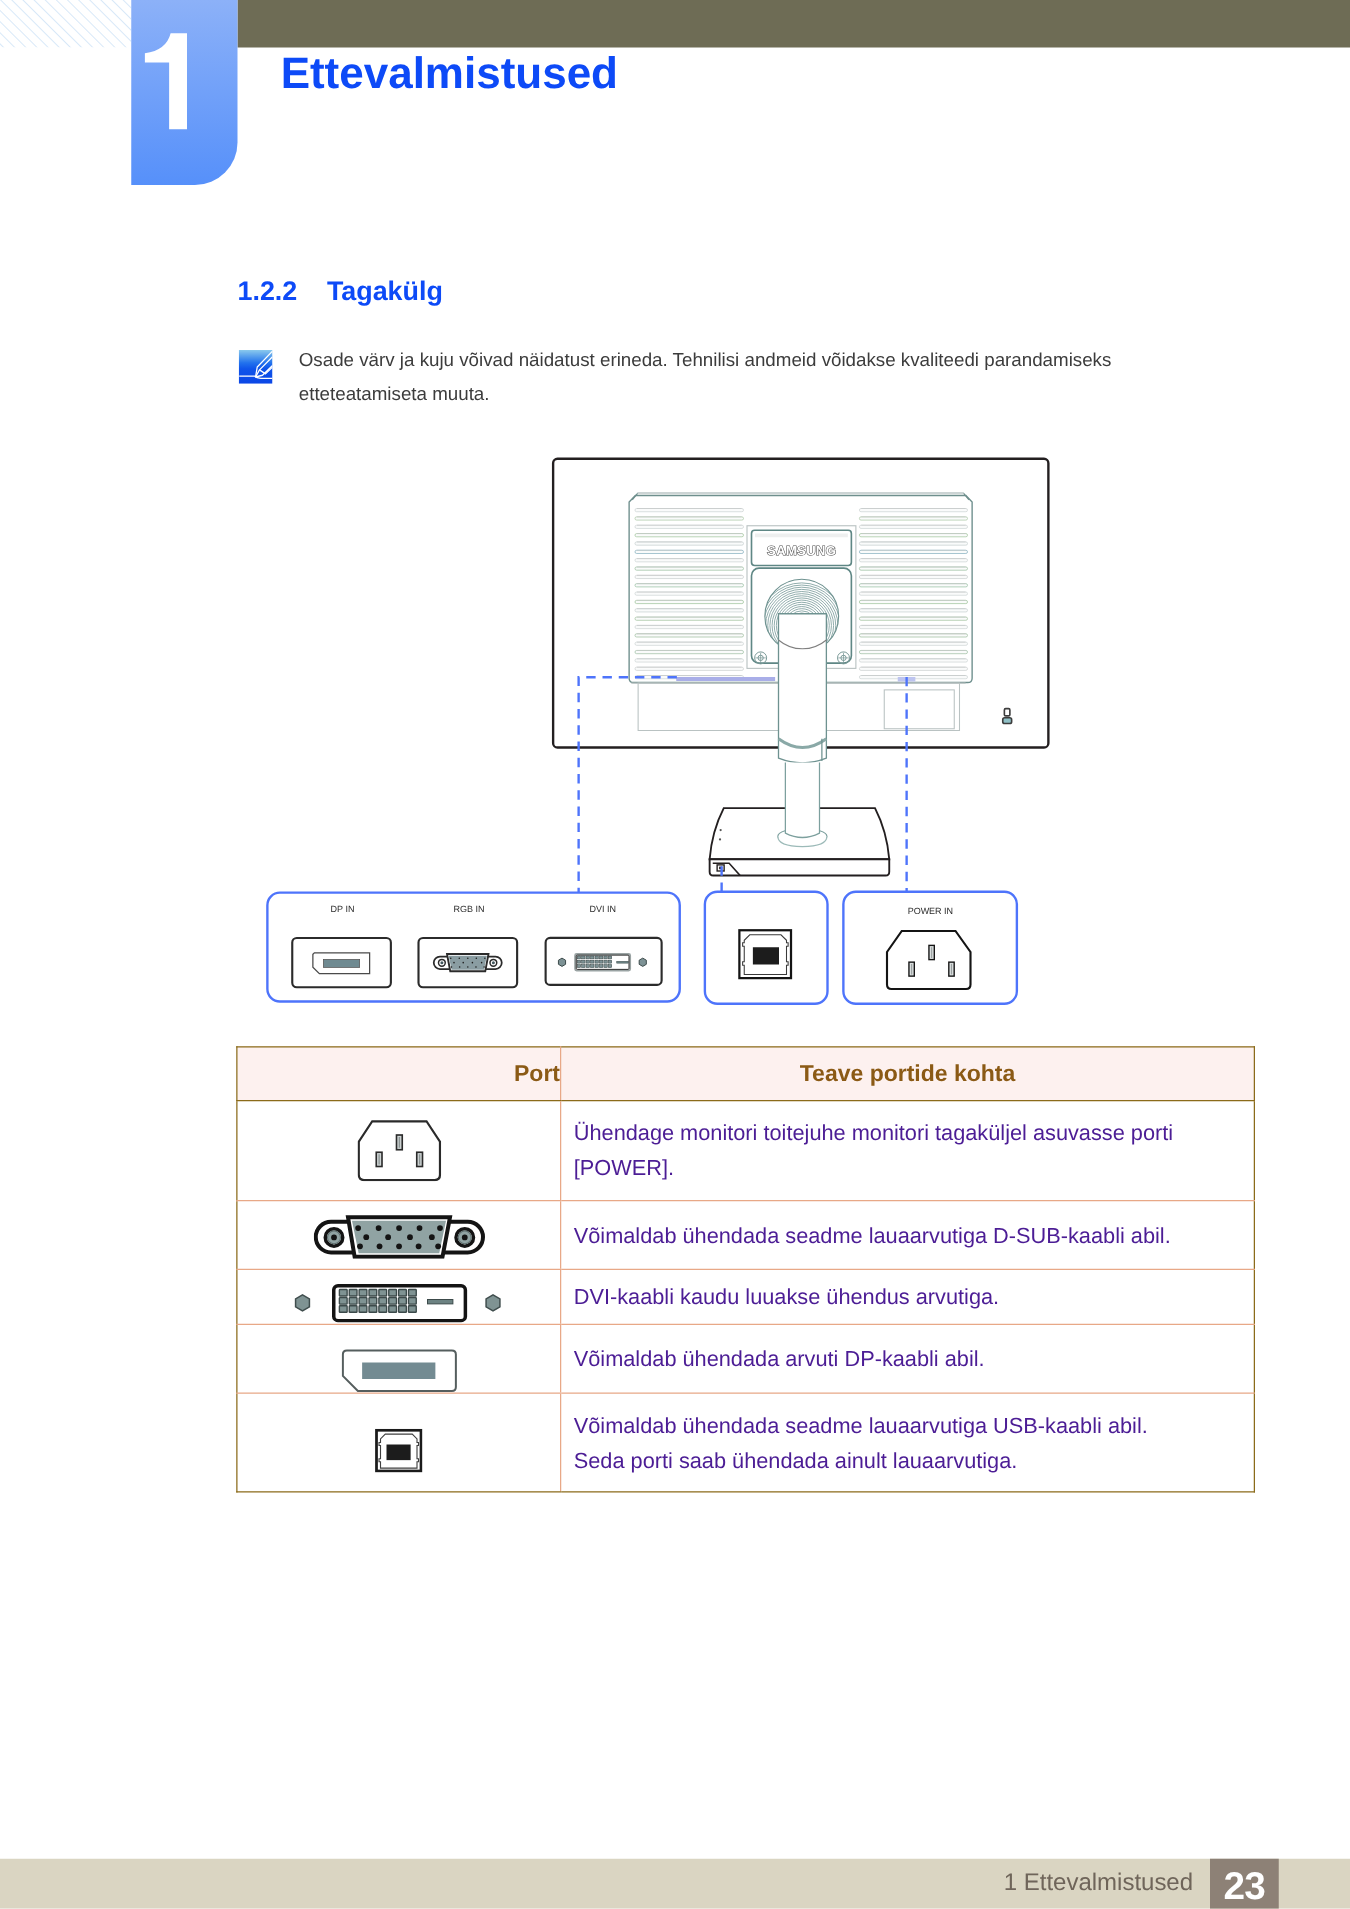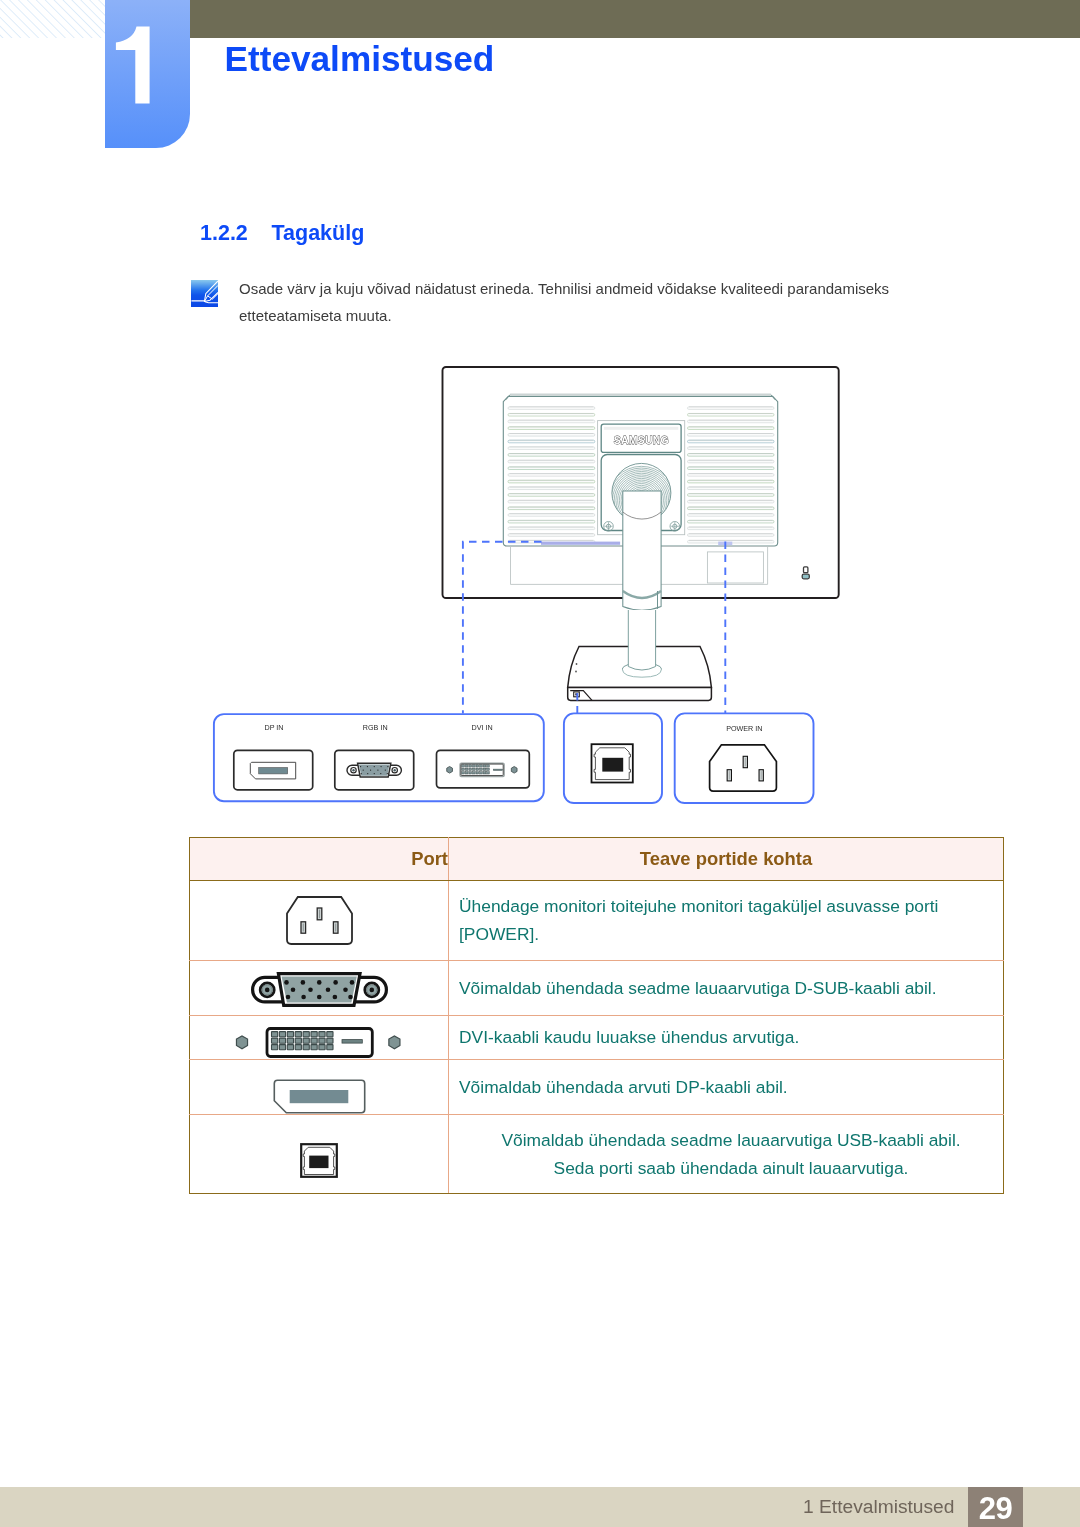--- a/index.html
+++ b/index.html
@@ -11,21 +11,21 @@
   .hatch svg{display:block;}
   .olivebar{position:absolute;left:190px;top:0;right:0;height:38px;background:#6e6c55;}
   .chaptab{position:absolute;left:105px;top:0;width:85px;height:148px;
     background:linear-gradient(to bottom,#8cb1f8 0%, #5690fa 100%);
     border-bottom-right-radius:34px;}
   .chapnum{position:absolute;left:0;top:0;width:85px;height:148px;}
   .chapnum svg{position:absolute;left:0;top:0;}
   .chaptitle{position:absolute;left:224.5px;top:39px;color:#0d4af7;font-size:35.2px;font-weight:bold;letter-spacing:0px;}
 
   
-  .sec-h{position:absolute;left:200px;top:221px;color:#0d4af7;font-size:21.5px;font-weight:bold;}
+  .sec-h{position:absolute;left:190px;top:221px;color:#0d4af7;font-size:21.5px;font-weight:bold;}
   .sec-h .num{display:inline-block;width:71.5px;}
 
   
   .note{position:absolute;left:195px;top:281px;width:760px;}
   .note-icon{position:absolute;left:-4.4px;top:-1.1px;width:27px;height:27px;}
   .note-text{position:absolute;left:44px;top:-5px;width:740px;font-size:15px;color:#3c3c3c;line-height:26.5px;}
 
   
   .illus{position:absolute;left:180px;top:360px;width:720px;height:460px;}
   .illus svg{position:absolute;left:0;top:0;}
@@ -35,22 +35,22 @@
 
   
   .ptable{position:absolute;left:189px;top:836.8px;width:814px;border-collapse:collapse;table-layout:fixed;}
   .ptable th,.ptable td{border:1px solid #e8a887;padding:0;vertical-align:middle;}
   .ptable thead th{background:#fdf1ef;color:#8b5a15;font-size:18.4px;font-weight:bold;height:42.5px;
     border-top:1.6px solid #8b6b1a;border-bottom:1.6px solid #8b6b1a;}
   .ptable thead th:first-child{border-left:1.6px solid #8b6b1a;text-align:right;}
   .ptable thead th:last-child{border-right:1.6px solid #8b6b1a;}
   .ptable tbody td{border-left:1.6px solid #8b6b1a;border-right:none;}
   .ptable tbody td.desc{border-left:1px solid #e8a887;border-right:1.6px solid #8b6b1a;
-    font-size:17.4px;color:#0f766e;padding:0 0 0 10px;line-height:28px;}
-  .ptable tbody tr:last-child td{border-bottom:1.6px solid #8b6b1a;text-align:center;}
+    font-size:17.4px;color:#4c1d95;padding:0 0 0 10px;line-height:28px;}
+  .ptable tbody tr:last-child td{border-bottom:1.6px solid #8b6b1a;}
   .ptable .iconcell{text-align:center;}
   .ptable .iconcell svg{display:block;margin:0 auto;}
   .ptable .iconcell{padding:0;}
 
   
   .footer-band{position:absolute;left:0;top:1487px;width:1080px;height:40px;background:#dad5c2;}
   .footer-text{position:absolute;left:803px;top:1497px;color:#6f655a;font-size:19.2px;line-height:20px;}
   .footer-page{position:absolute;left:968px;top:1487px;width:55px;height:40px;background:#8d8176;color:#fff;
     font-size:31px;font-weight:bold;line-height:43px;text-align:center;letter-spacing:-0.5px;}
 </style>
@@ -494,14 +494,14 @@
 <td class="desc">
             <div>Võimaldab ühendada seadme lauaarvutiga USB-kaabli abil.</div>
             <div>Seda porti saab ühendada ainult lauaarvutiga.</div>
           </td>
 </tr>
 </tbody>
     </table>
 
   <div class="footer-band"></div>
   <div class="footer-text">1 Ettevalmistused</div>
-  <div class="footer-page">29</div>
+  <div class="footer-page">23</div>
 </div>
 
 </body></html>

